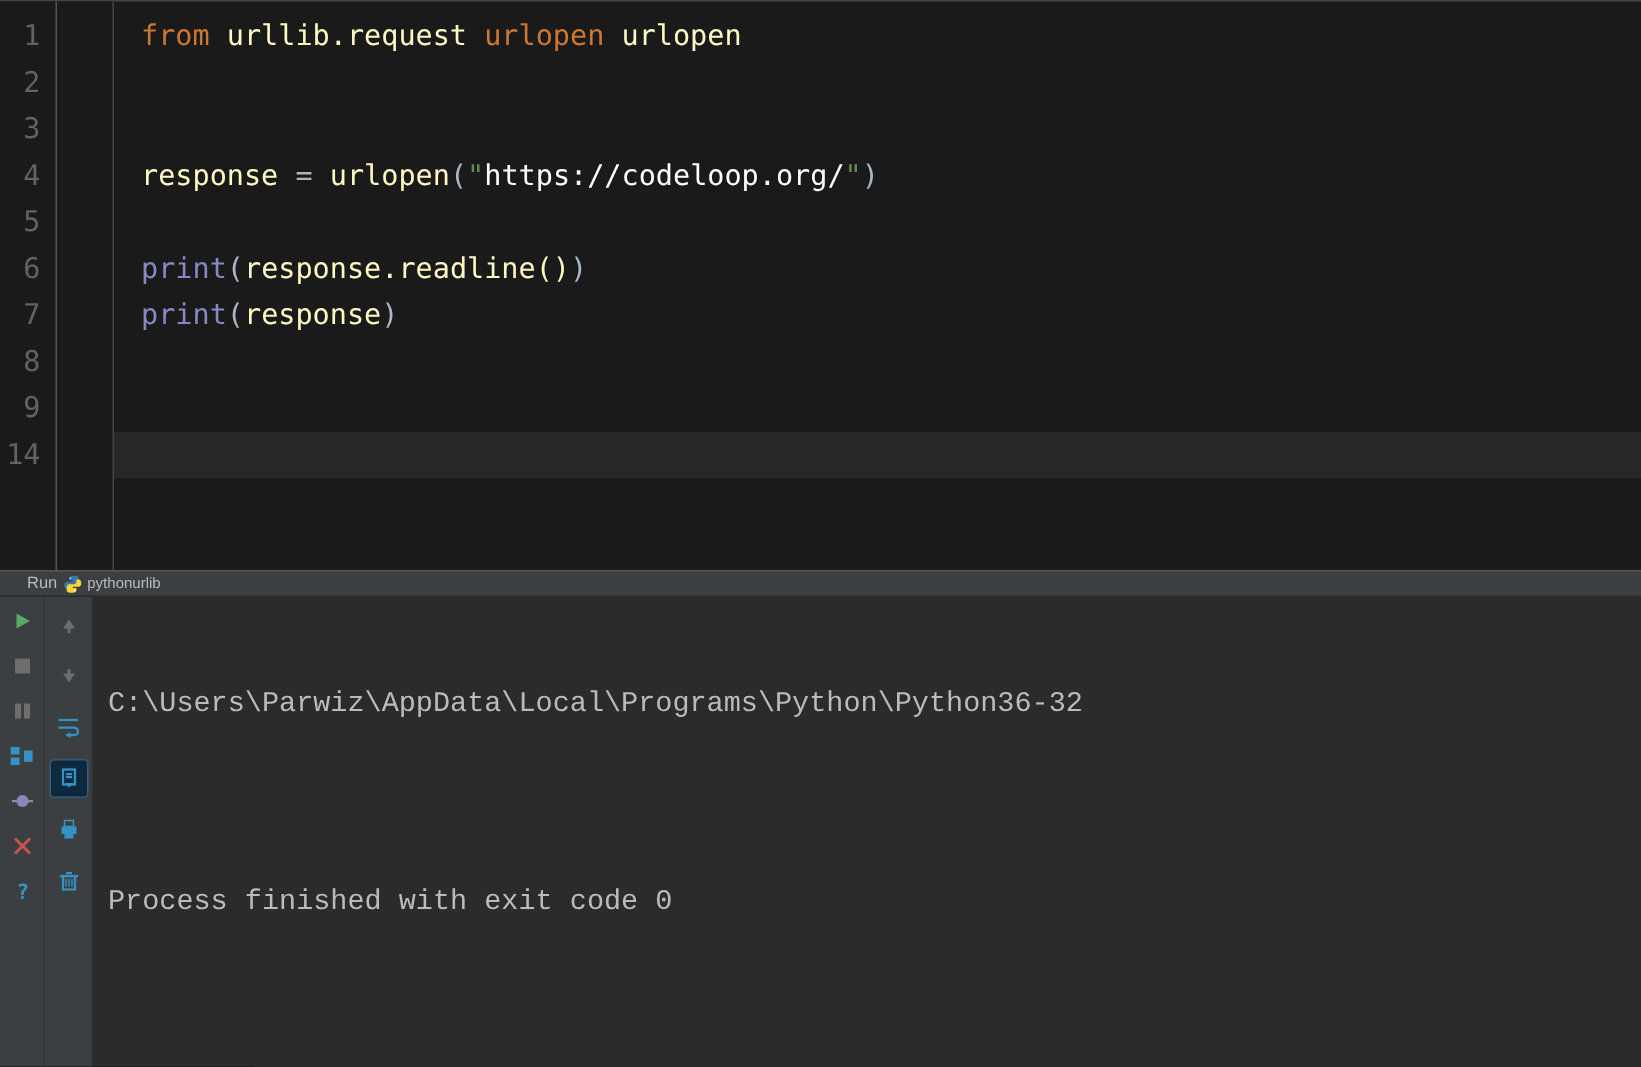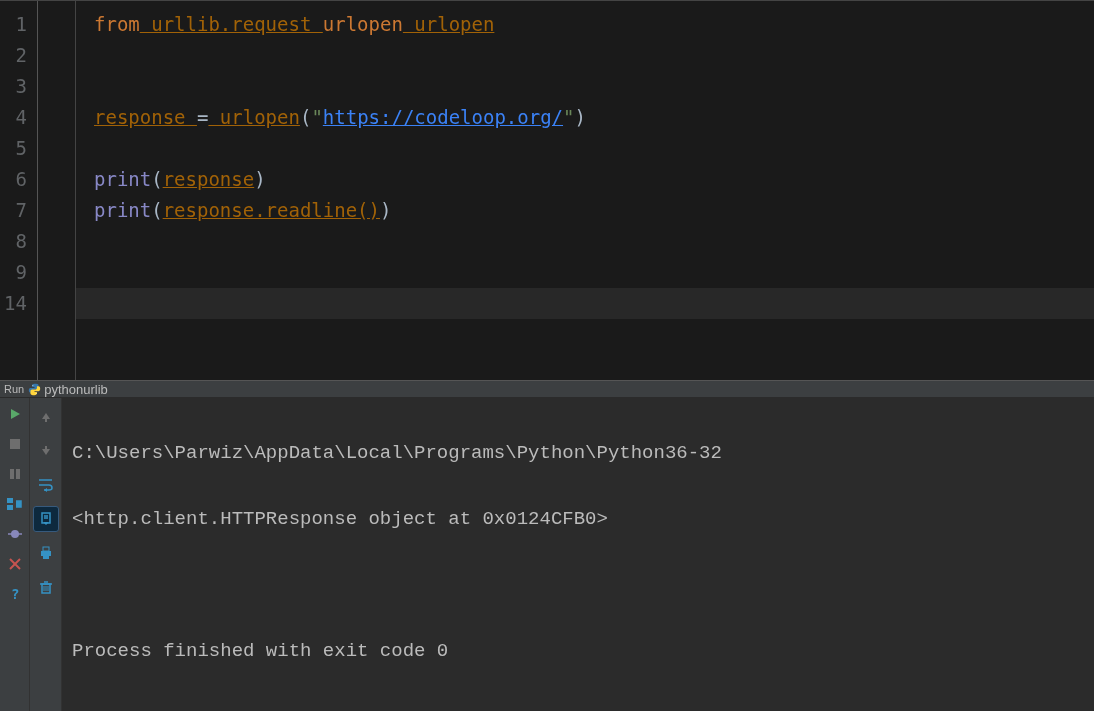--- a/index.html
+++ b/index.html
@@ -60,50 +60,50 @@
       height: 31px;
       background: rgba(50, 50, 50, 0.6);
       z-index: 0;
     }
     .code-line span {
       position: relative;
       z-index: 1;
     }
     .kw-from { color: #cc7832; }
     .kw-import { color: #cc7832; }
-    .identifier { color: #a16207; text-decoration: underline; }
+    .identifier { color: #fef9c3; }
     .builtin { color: #8888c6; }
     .string { color: #6a8759; }
-    .string-url { color: #3b82f6; text-decoration: underline; }
+    .string-url { color: #ffffff; }
     .operator { color: #a9b7c6; }
     .paren { color: #a9b7c6; }
     
     .run-panel-header {
       height: 18px;
       background: #3c3f41;
       display: flex;
       align-items: center;
-      padding-left: 4px;
+      padding-left: 18px;
       border-top: 1px solid #555;
       border-bottom: 1px solid #2b2b2b;
     }
     .run-panel-header-text {
       color: #bbbbbb;
       font-size: 11px;
       font-family: 'Segoe UI', sans-serif;
       margin-right: 4px;
     }
     .python-icon {
       width: 13px;
       height: 13px;
       margin-right: 3px;
     }
     .run-panel-filename {
       color: #bbbbbb;
-      font-size: 13px;
+      font-size: 10px;
       font-family: 'Segoe UI', sans-serif;
     }
     
     .run-panel-body {
       display: flex;
       height: 313px;
       background: #2b2b2b;
     }
     
     .left-toolbar {
@@ -144,21 +144,21 @@
       cursor: pointer;
       border-radius: 3px;
     }
     .second-toolbar .tool-btn.active {
       background: #0d293e;
       border: 1px solid #375a7d;
     }
     
     .console-output {
       flex: 1;
-      padding: 0 10px;
+      padding: 16px 10px;
       font-family: 'Courier New', monospace;
       font-size: 19px;
       line-height: 22px;
       color: #bbbbbb;
       white-space: pre;
       overflow: hidden;
     }
     .console-line {
       height: 22px;
     }
@@ -180,22 +180,22 @@
     <div class="gutter-line">14</div>
   </div>
   <div class="code-margin"></div>
   <div class="code-content">
     <div class="current-line" style="top: calc(8px + 9 * 31px);"></div>
     <div class="code-line"><span class="kw-from">from</span><span class="identifier"> urllib.request </span><span class="kw-import">urlopen</span><span class="identifier"> urlopen</span></div>
     <div class="code-line"></div>
     <div class="code-line"></div>
     <div class="code-line"><span class="identifier">response </span><span class="operator">=</span><span class="identifier"> urlopen</span><span class="paren">(</span><span class="string">"</span><span class="string-url">https://codeloop.org/</span><span class="string">"</span><span class="paren">)</span></div>
     <div class="code-line"></div>
+    <div class="code-line"><span class="builtin">print</span><span class="paren">(</span><span class="identifier">response.readline()</span><span class="paren">)</span></div>
     <div class="code-line"><span class="builtin">print</span><span class="paren">(</span><span class="identifier">response</span><span class="paren">)</span></div>
-    <div class="code-line"><span class="builtin">print</span><span class="paren">(</span><span class="identifier">response.readline()</span><span class="paren">)</span></div>
     <div class="code-line"></div>
     <div class="code-line"></div>
     <div class="code-line"></div>
   </div>
 </div>
 
 <div class="run-panel-header">
   <span class="run-panel-header-text">Run</span>
   <svg class="python-icon" viewBox="0 0 16 16">
     <path fill="#3776ab" d="M8 1c-2 0-3 1-3 2v2h3v1H3c-1 0-2 1-2 3s1 3 2 3h2v-2c0-1 1-2 2-2h4c1 0 2-1 2-2V3c0-1-1-2-3-2H8z"></path>
@@ -293,17 +293,16 @@
           <line stroke="#3592c4" stroke-width="1.5" x1="5" y1="2" x2="9" y2="2"></line>
           <line stroke="#3592c4" x1="5" y1="6" x2="5" y2="11"></line>
           <line stroke="#3592c4" x1="7" y1="6" x2="7" y2="11"></line>
           <line stroke="#3592c4" x1="9" y1="6" x2="9" y2="11"></line>
         </svg>
     </div>
   </div>
 
   <div class="console-output">
     <div class="console-line">C:\Users\Parwiz\AppData\Local\Programs\Python\Python36-32</div>
-    <div class="console-line">&lt;http.client.HTTPResponse object at 0x0124CFB0&gt;</div>
     <div class="console-line"></div>
     <div class="console-line">Process finished with exit code 0</div>
   </div>
 </div>
 
 </body></html>

